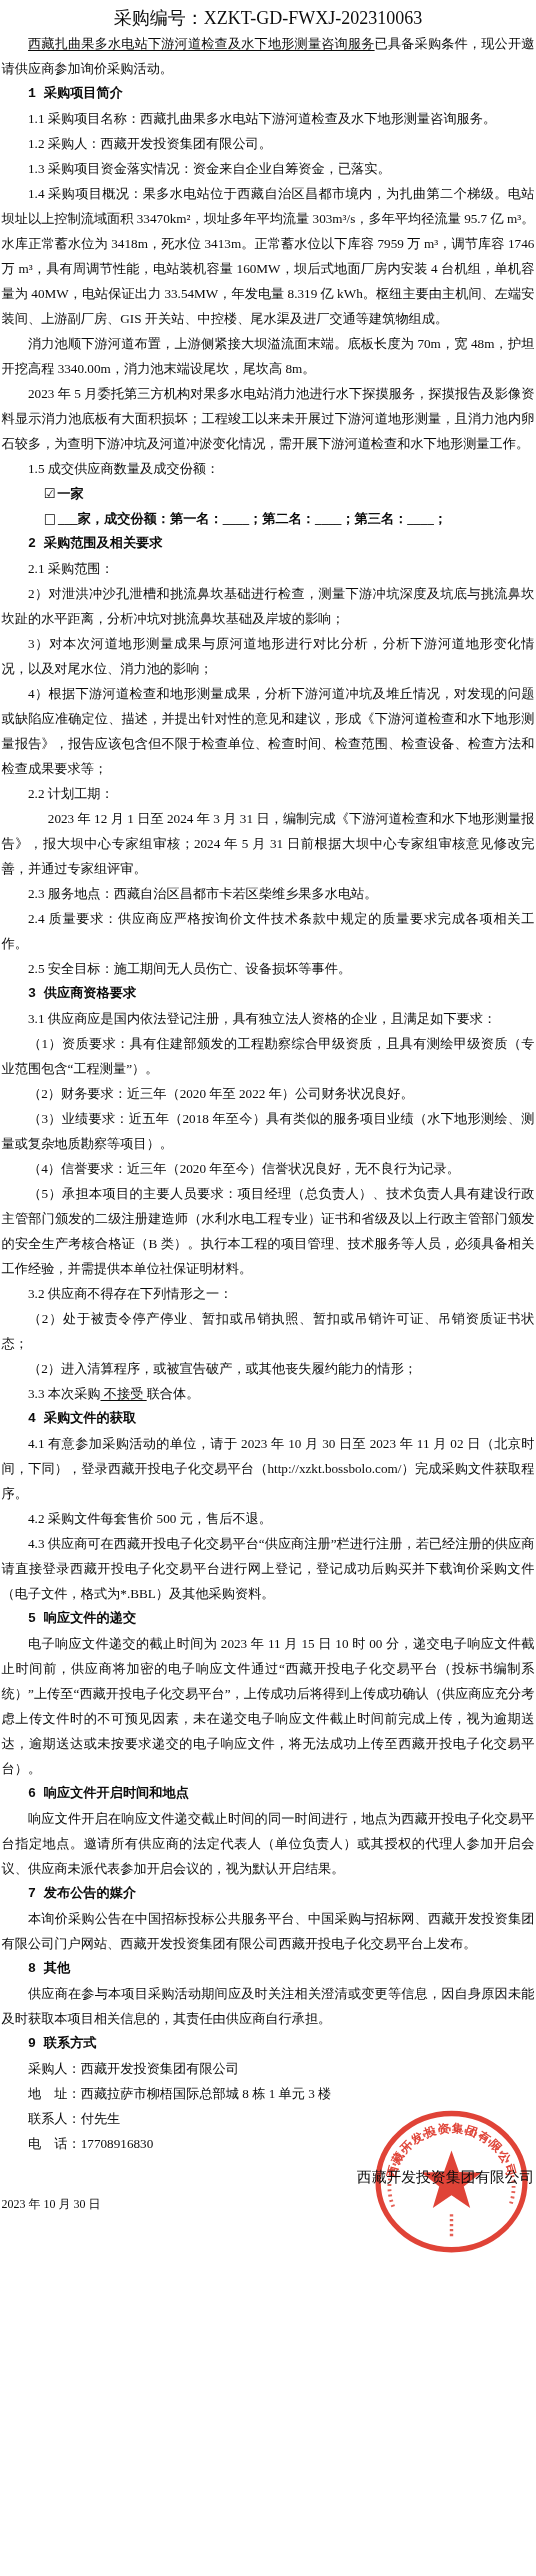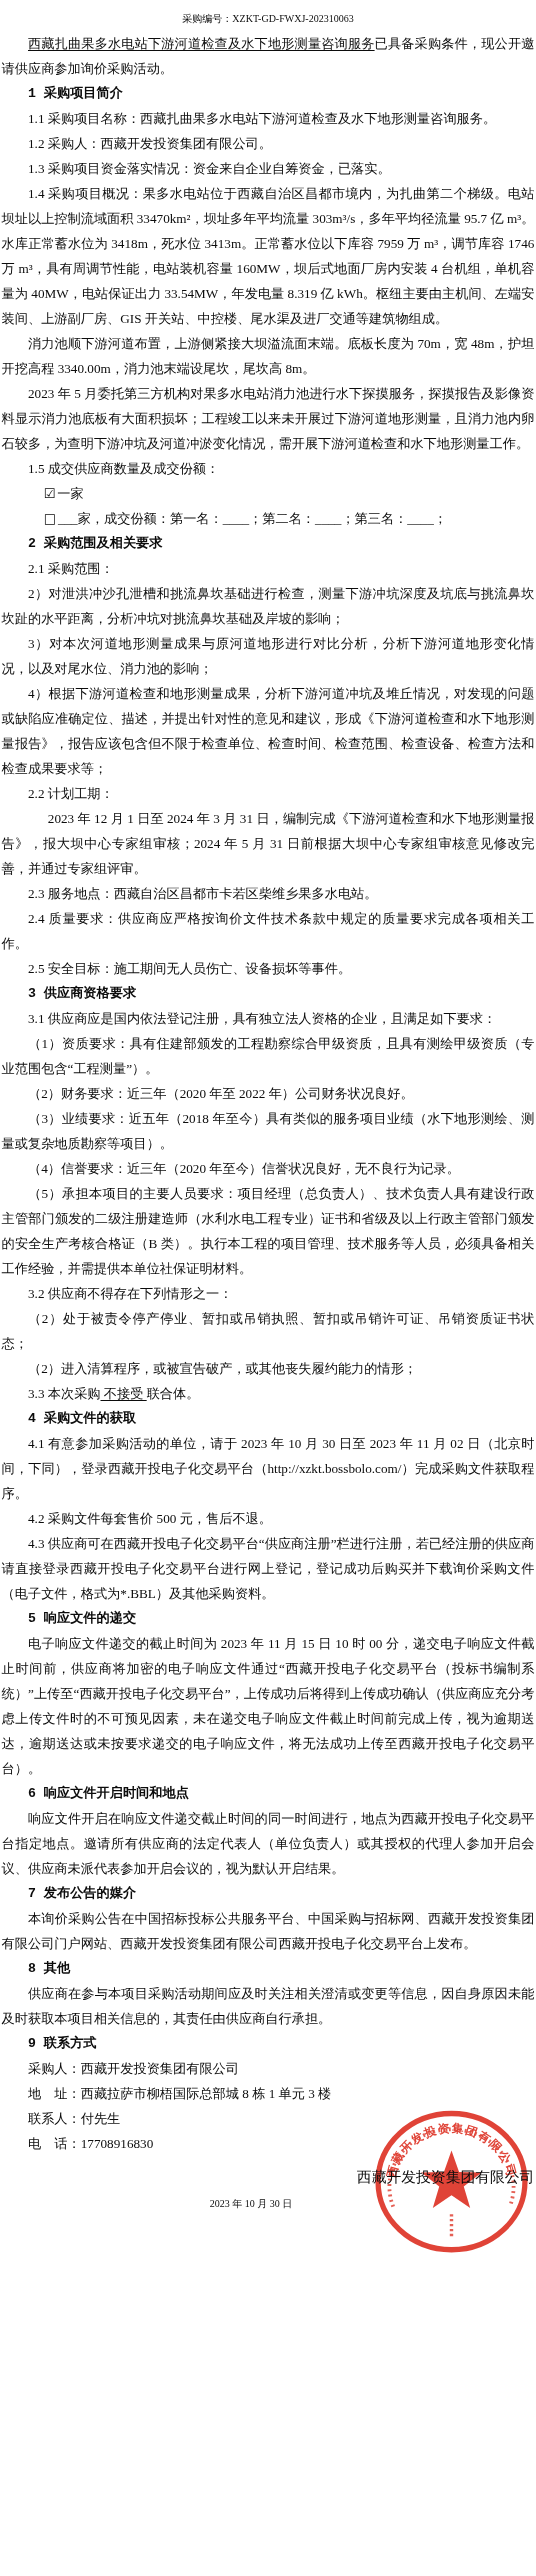--- a/index.html
+++ b/index.html
@@ -4,29 +4,29 @@
 <style>
   html,body{margin:0;padding:0;background:#ffffff;}
   body{
     width:536px;height:2576px;overflow:hidden;position:relative;
     color:#0c0c0c;
     font-family:"Liberation Serif","DejaVu Serif",serif;
     font-size:13.2px;line-height:25px;
   }
   .doc{padding:6.2px 1.6px 0 1.6px;text-align:justify;}
   p{margin:0;text-indent:2em;}
-  .title{text-align:center;text-indent:0;font-size:10px;}
+  .title{text-align:center;text-indent:0;font-size:18px;}
   .h{font-weight:700;font-family:Liberation Mono, monospace;}
   .ul{text-decoration:underline;text-underline-offset:2.3px;}
-  .check{text-indent:3.2em;}
+  .check{text-indent:3.2em;font-weight:bold;}
   .box{font-family:"DejaVu Sans","Liberation Sans",sans-serif;margin-right:1.6px;}
   .date-para{text-indent:3.5em;}
   .sig-wrap{position:relative;margin-top:7.8px;}
   .sig-company{text-align:right;text-indent:0;position:relative;z-index:2;font-size:14.8px;line-height:26.4px;}
-  .sig-date{text-align:center;text-indent:0;position:relative;z-index:2;padding-right:34px;font-size:10px;line-height:28px;}
+  .sig-date{text-align:left;text-indent:0;position:relative;z-index:2;padding-right:34px;font-size:12px;line-height:28px;}
   .stamp{position:absolute;right:3.1px;top:-56px;width:159px;height:148px;z-index:1;opacity:.88;}
 </style>
 </head>
 <body>
 
 <div class="doc">
 
   <p class="title">采购编号：XZKT-GD-FWXJ-202310063</p>
 
   <p><span class="ul">西藏扎曲果多水电站下游河道检查及水下地形测量咨询服务</span><span>已具备采购条件，现公开邀请供应商参加询价采购活动。</span></p>

